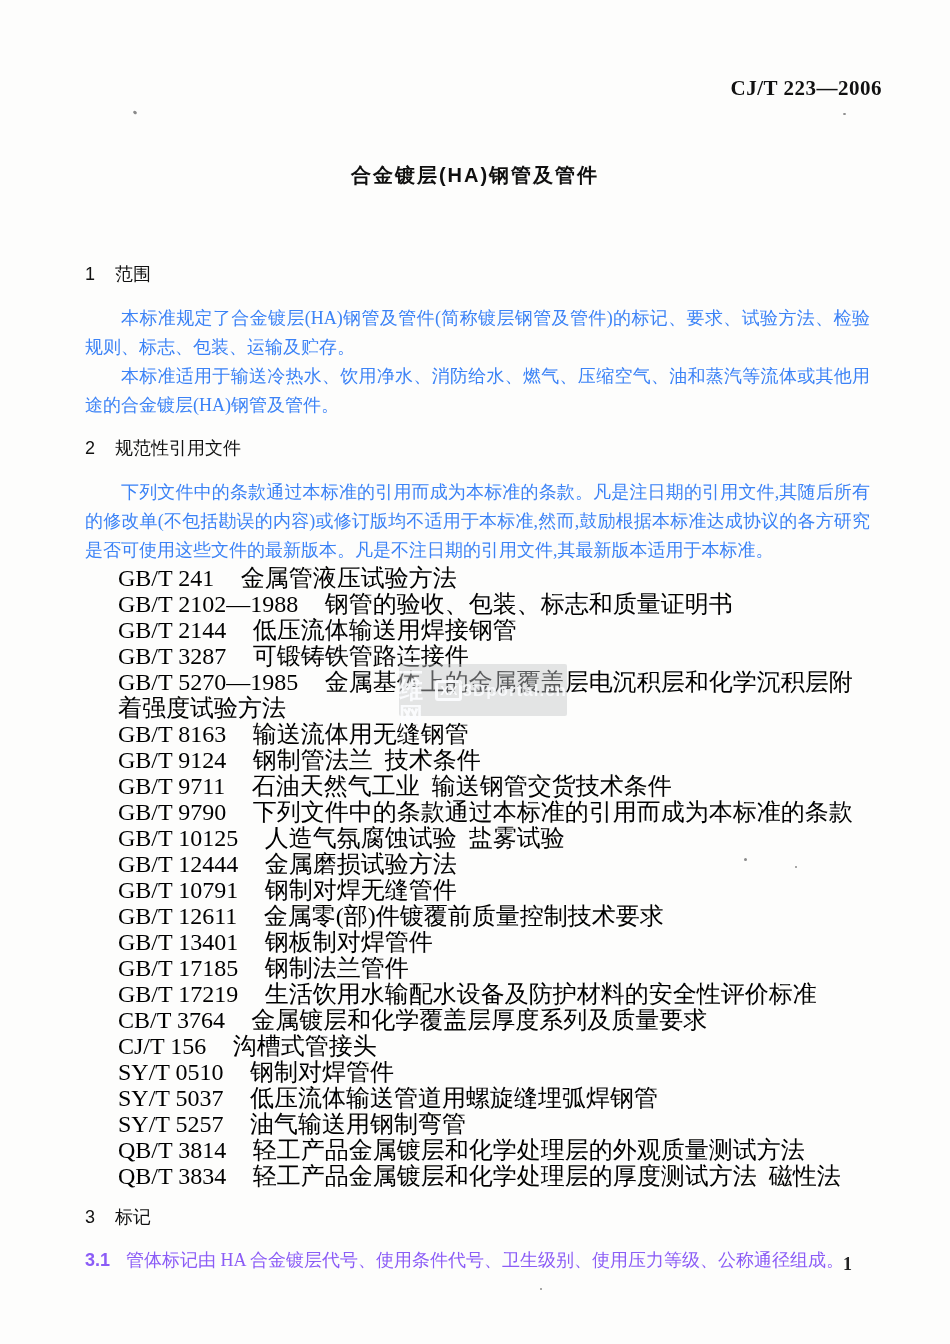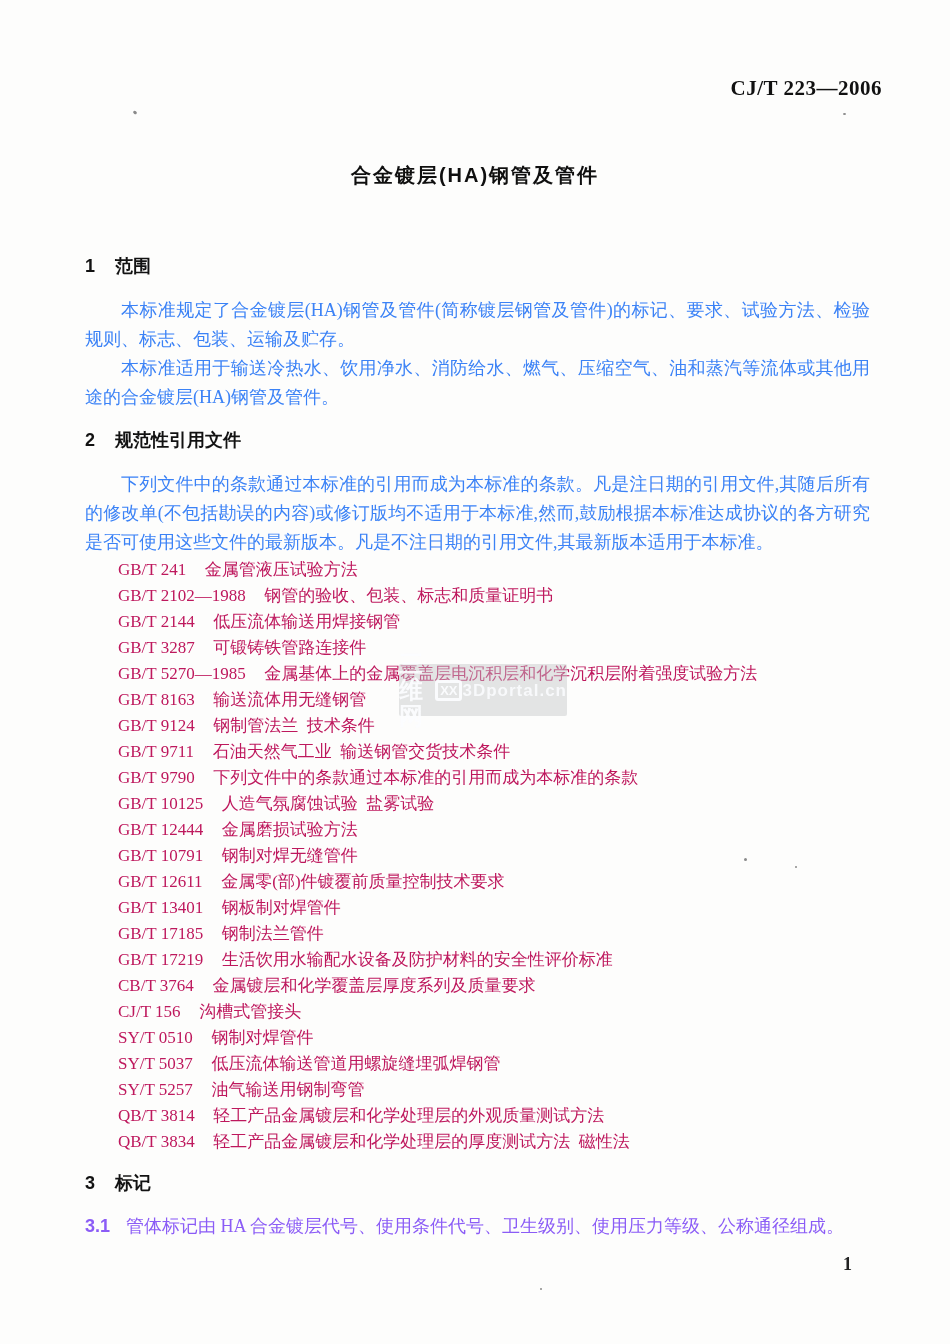--- a/index.html
+++ b/index.html
@@ -40,25 +40,25 @@
     color: #0f0f0f;
   }
   .content {
     position: absolute;
     left: 85px;
     top: 246px;
     width: 785px;
   }
   .sec-heading {
     font-family: "Liberation Sans", sans-serif;
-    font-weight: bold;
+    font-weight: normal;
     font-size: 18px;
     line-height: 24px;
     color: #121212;
-    margin: 8px 0 18px 0;
+    margin: 16px 0 18px 0;
   }
   .sec-heading .sec-num {
     display: inline-block;
     margin-right: 20px;
   }
   .para {
     margin: 0;
     font-size: 18px;
     line-height: 29px;
     text-align: justify;
@@ -67,24 +67,24 @@
   }
   .sec-gap {
     margin-top: 16px;
   }
   .ref-list {
     list-style: none;
     margin: 0;
     padding: 0 0 0 33px;
   }
   .ref-item {
-    font-size: 17px;
+    font-size: 24px;
     line-height: 26px;
     white-space: pre-wrap;
-    color: #be185d;
+    color: #000000;
   }
   .ref-code {
     white-space: pre;
   }
   .ref-title {
     margin-left: 1.1em;
     white-space: pre-wrap;
   }
   .clause {
     margin: 16px 0 0 0;

